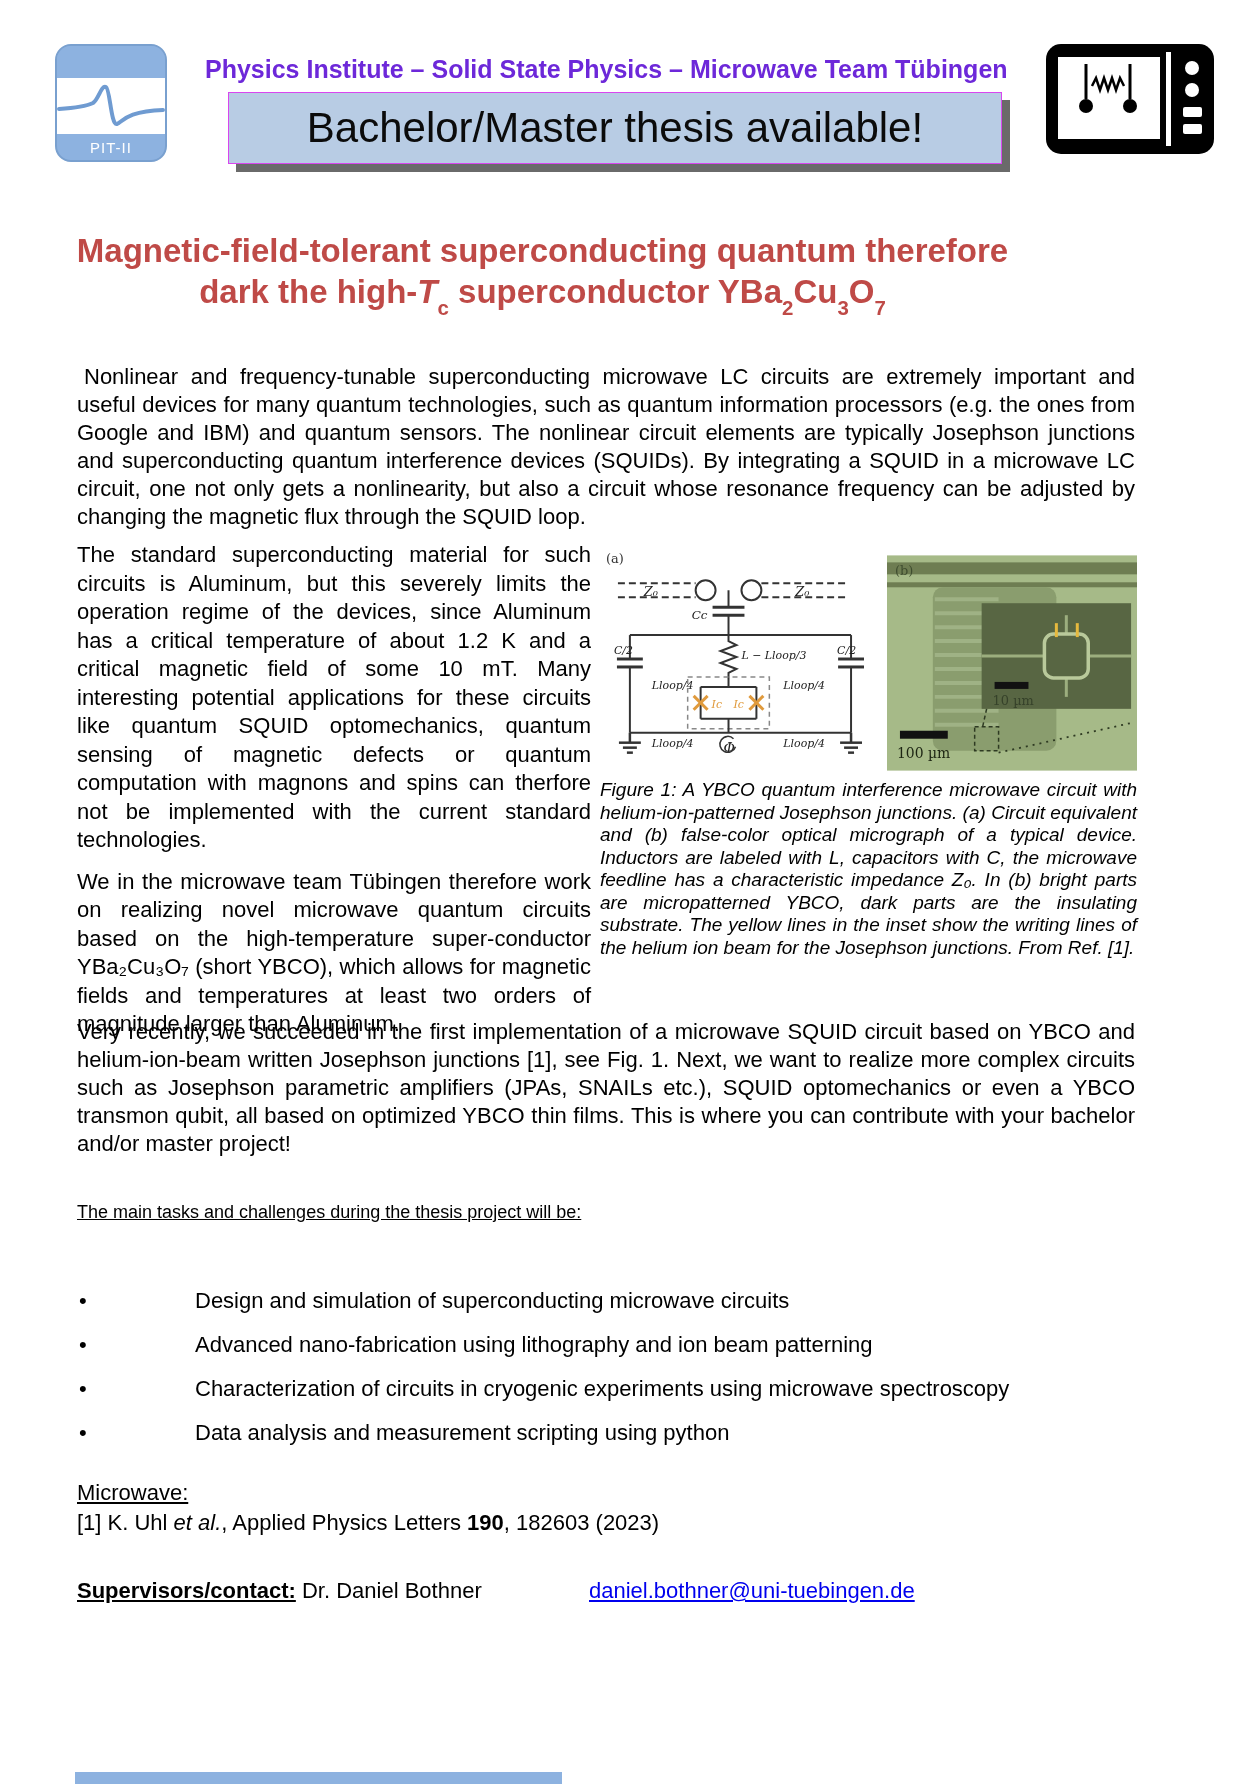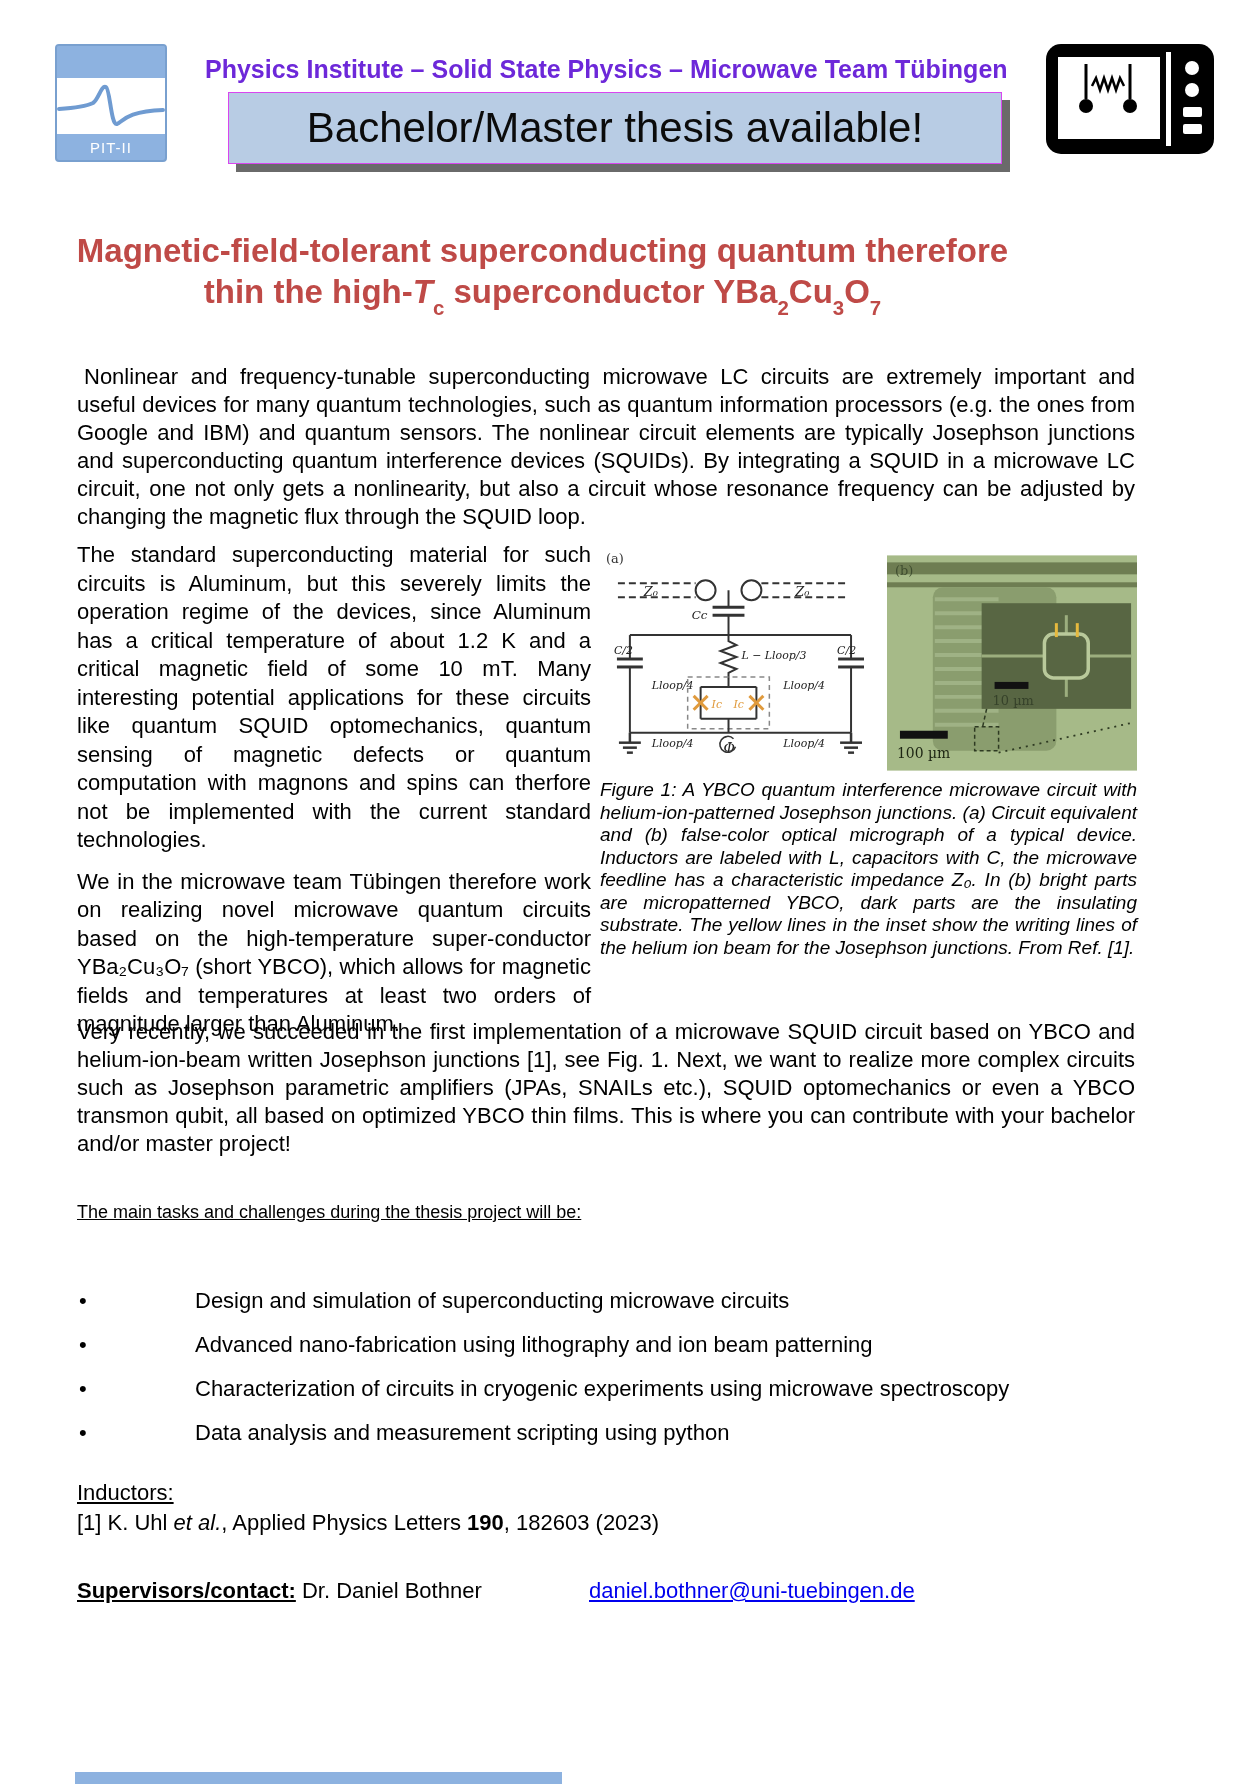--- a/index.html
+++ b/index.html
@@ -1,20 +1,20 @@
 <!DOCTYPE html>
 <html><head>
 <meta charset="utf-8">
 <style>
   html,body{margin:0;padding:0;background:#ffffff;}
   .page{position:relative;width:1260px;height:1784px;background:#ffffff;overflow:hidden;
         font-family:"Liberation Sans","DejaVu Sans",sans-serif;color:#000;}
 
   
-  .logo{position:absolute;left:55px;top:44px;width:112px;height:118px;border-radius:4px;
+  .logo{position:absolute;left:55px;top:44px;width:112px;height:118px;border-radius:16px;
         overflow:hidden;background:#8db2e0;border:2px solid #79a0cf;box-sizing:border-box;}
   .logo-top{height:32px;background:#8db2e0;}
   .logo-win{height:56px;background:#ffffff;}
   .logo-win svg{display:block;width:100%;height:100%;}
   .logo-bottom{height:26px;display:flex;align-items:center;justify-content:center;
                color:#ffffff;font-size:15px;letter-spacing:1px;}
   .inst-title{position:absolute;left:205px;top:55px;width:860px;white-space:nowrap;
               font-size:25px;font-weight:bold;color:#6d28d9;}
   .banner{position:absolute;left:228px;top:92px;width:772px;height:70px;background:#b8cce4;
           border:1px solid #d946ef;box-shadow:8px 8px 0 0 #6a6a6a;display:flex;
@@ -99,21 +99,21 @@
       <polyline points="46,42 50,34 54,46 58,34 62,46 66,34 70,46 74,34 78,42" fill="none" stroke="#000" stroke-width="2.5"></polyline>
       <circle cx="146" cy="24" r="7" fill="#ffffff"></circle>
       <circle cx="146" cy="46" r="7" fill="#ffffff"></circle>
       <rect x="137" y="63" width="19" height="10" rx="2" fill="#ffffff"></rect>
       <rect x="137" y="80" width="19" height="10" rx="2" fill="#ffffff"></rect>
     </svg>
   </div>
 
   <div class="headline">
     <div>Magnetic-field-tolerant superconducting quantum therefore</div>
-    <div><span>thin the high-</span><span class="tvar">T</span><sub>c</sub><span> superconductor YBa</span><sub>2</sub><span>Cu</span><sub>3</sub><span>O</span><sub>7</sub></div>
+    <div><span>dark the high-</span><span class="tvar">T</span><sub>c</sub><span> superconductor YBa</span><sub>2</sub><span>Cu</span><sub>3</sub><span>O</span><sub>7</sub></div>
   </div>
 
   <div class="para" id="p1">Nonlinear and frequency-tunable superconducting microwave LC circuits are extremely important and useful devices for many quantum technologies, such as quantum information processors (e.g. the ones from Google and IBM) and quantum sensors. The nonlinear circuit elements are typically Josephson junctions and superconducting quantum interference devices (SQUIDs). By integrating a SQUID in a microwave LC circuit, one not only gets a nonlinearity, but also a circuit whose resonance frequency can be adjusted by changing the magnetic flux through the SQUID loop.</div>
 
   <div class="leftcol">
     <div class="p">The standard superconducting material for such circuits is Aluminum, but this severely limits the operation regime of the devices, since Aluminum has a critical temperature of about 1.2 K and a critical magnetic field of some 10 mT. Many interesting potential applications for these circuits like quantum SQUID optomechanics, quantum sensing of magnetic defects or quantum computation with magnons and spins can therfore not be implemented with the current standard technologies.</div>
     <div class="p">We in the microwave team Tübingen therefore work on realizing novel microwave quantum circuits based on the high-temperature super-conductor YBa₂Cu₃O₇ (short YBCO), which allows for magnetic fields and temperatures at least two orders of magnitude larger than Aluminum.</div>
   </div>
 
   <div class="figcol">
@@ -246,21 +246,21 @@
     <div class="task">
       <span class="bullet">•</span>
       <span class="tx">Characterization of circuits in cryogenic experiments using microwave spectroscopy</span>
     </div>
     <div class="task">
       <span class="bullet">•</span>
       <span class="tx">Data analysis and measurement scripting using python</span>
     </div>
   </div>
 
-  <div class="refs-heading">Inductors:</div>
+  <div class="refs-heading">Microwave:</div>
   <div class="ref-line"><span>[1] K. Uhl </span><span class="it">et al.</span><span>, Applied Physics Letters </span><span class="bd">190</span><span>, 182603 (2023)</span></div>
 
   <div class="contact-line">
     <span class="lbl">Supervisors/contact:</span><span> Dr. Daniel Bothner</span>
     <a href="#">daniel.bothner@uni-tuebingen.de</a>
   </div>
 
   <div class="bottom-bar"></div>
 
 </div>

